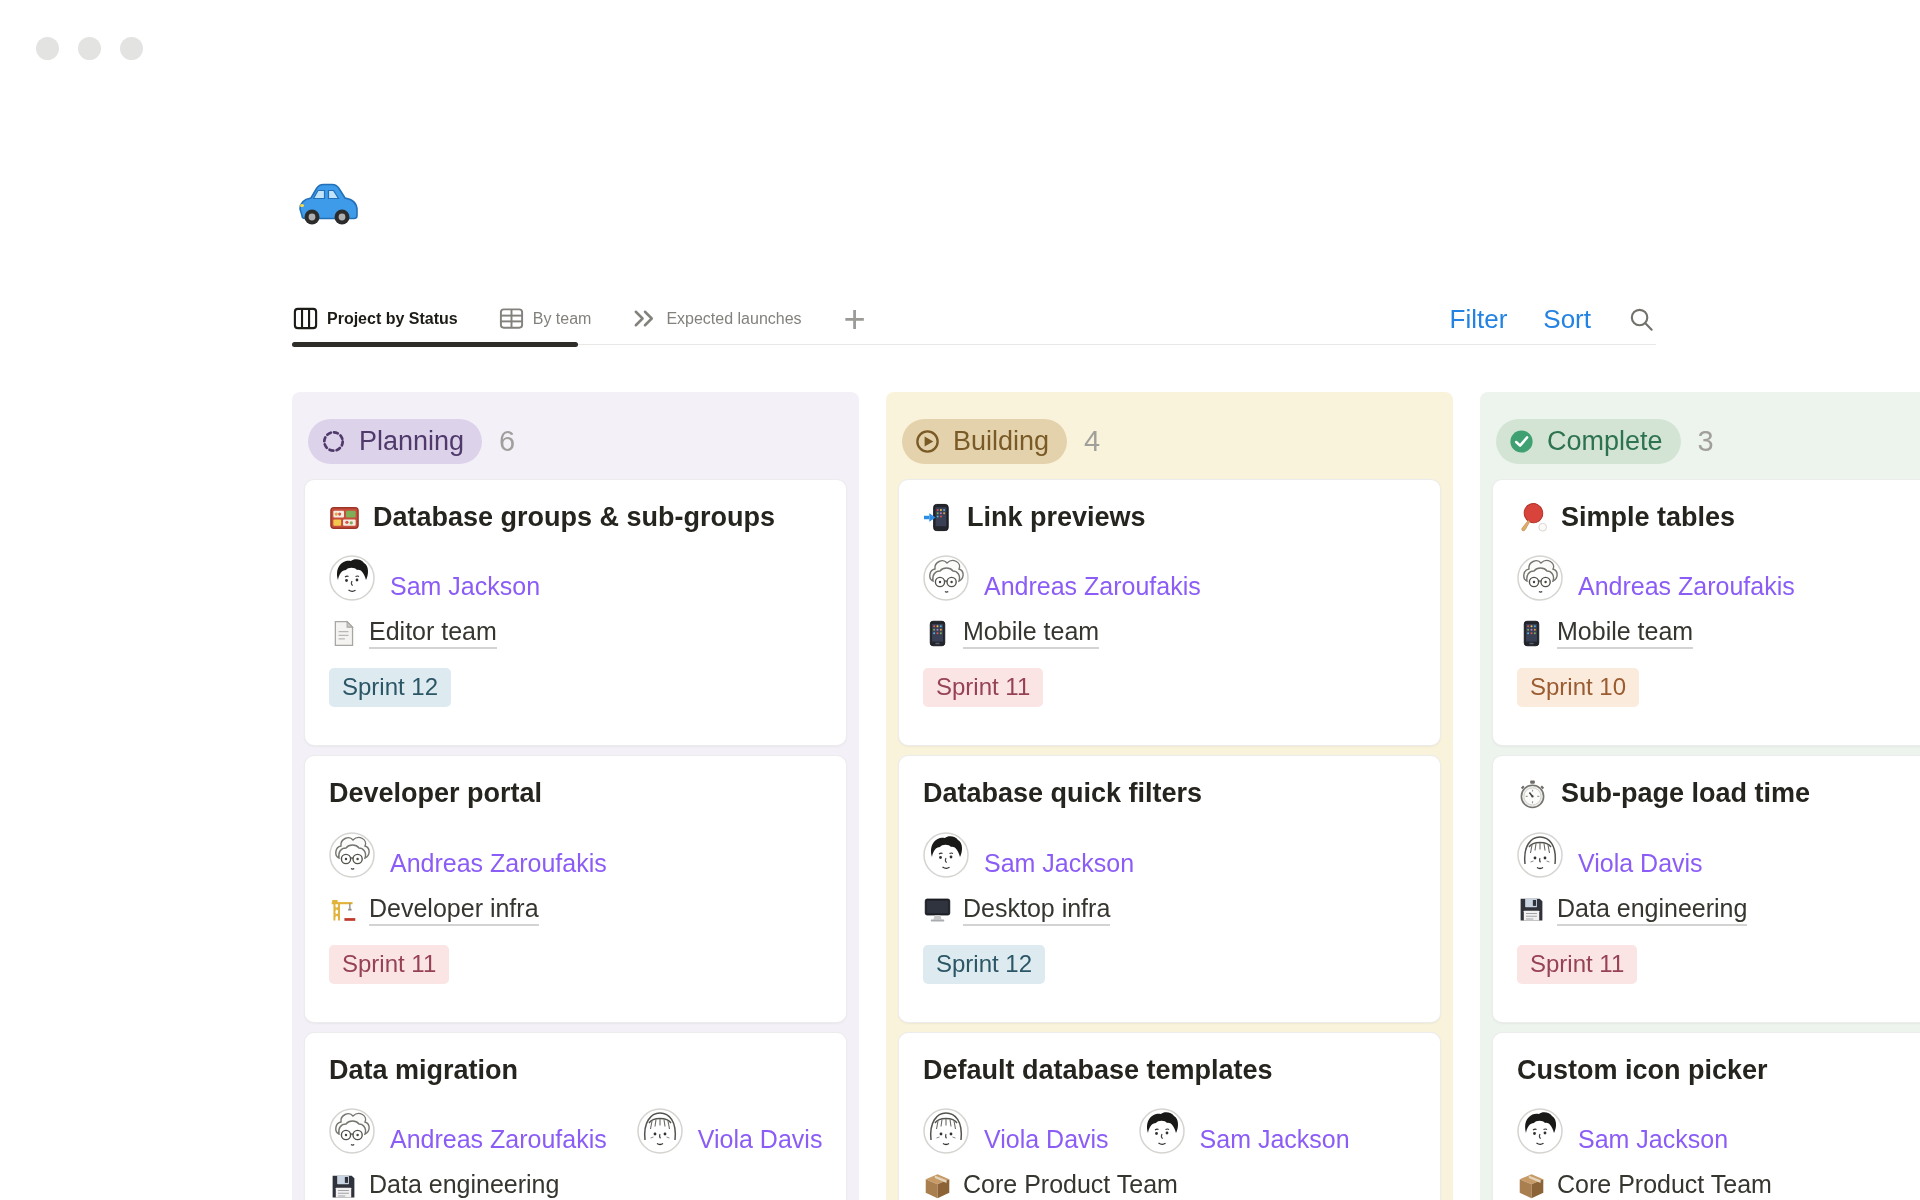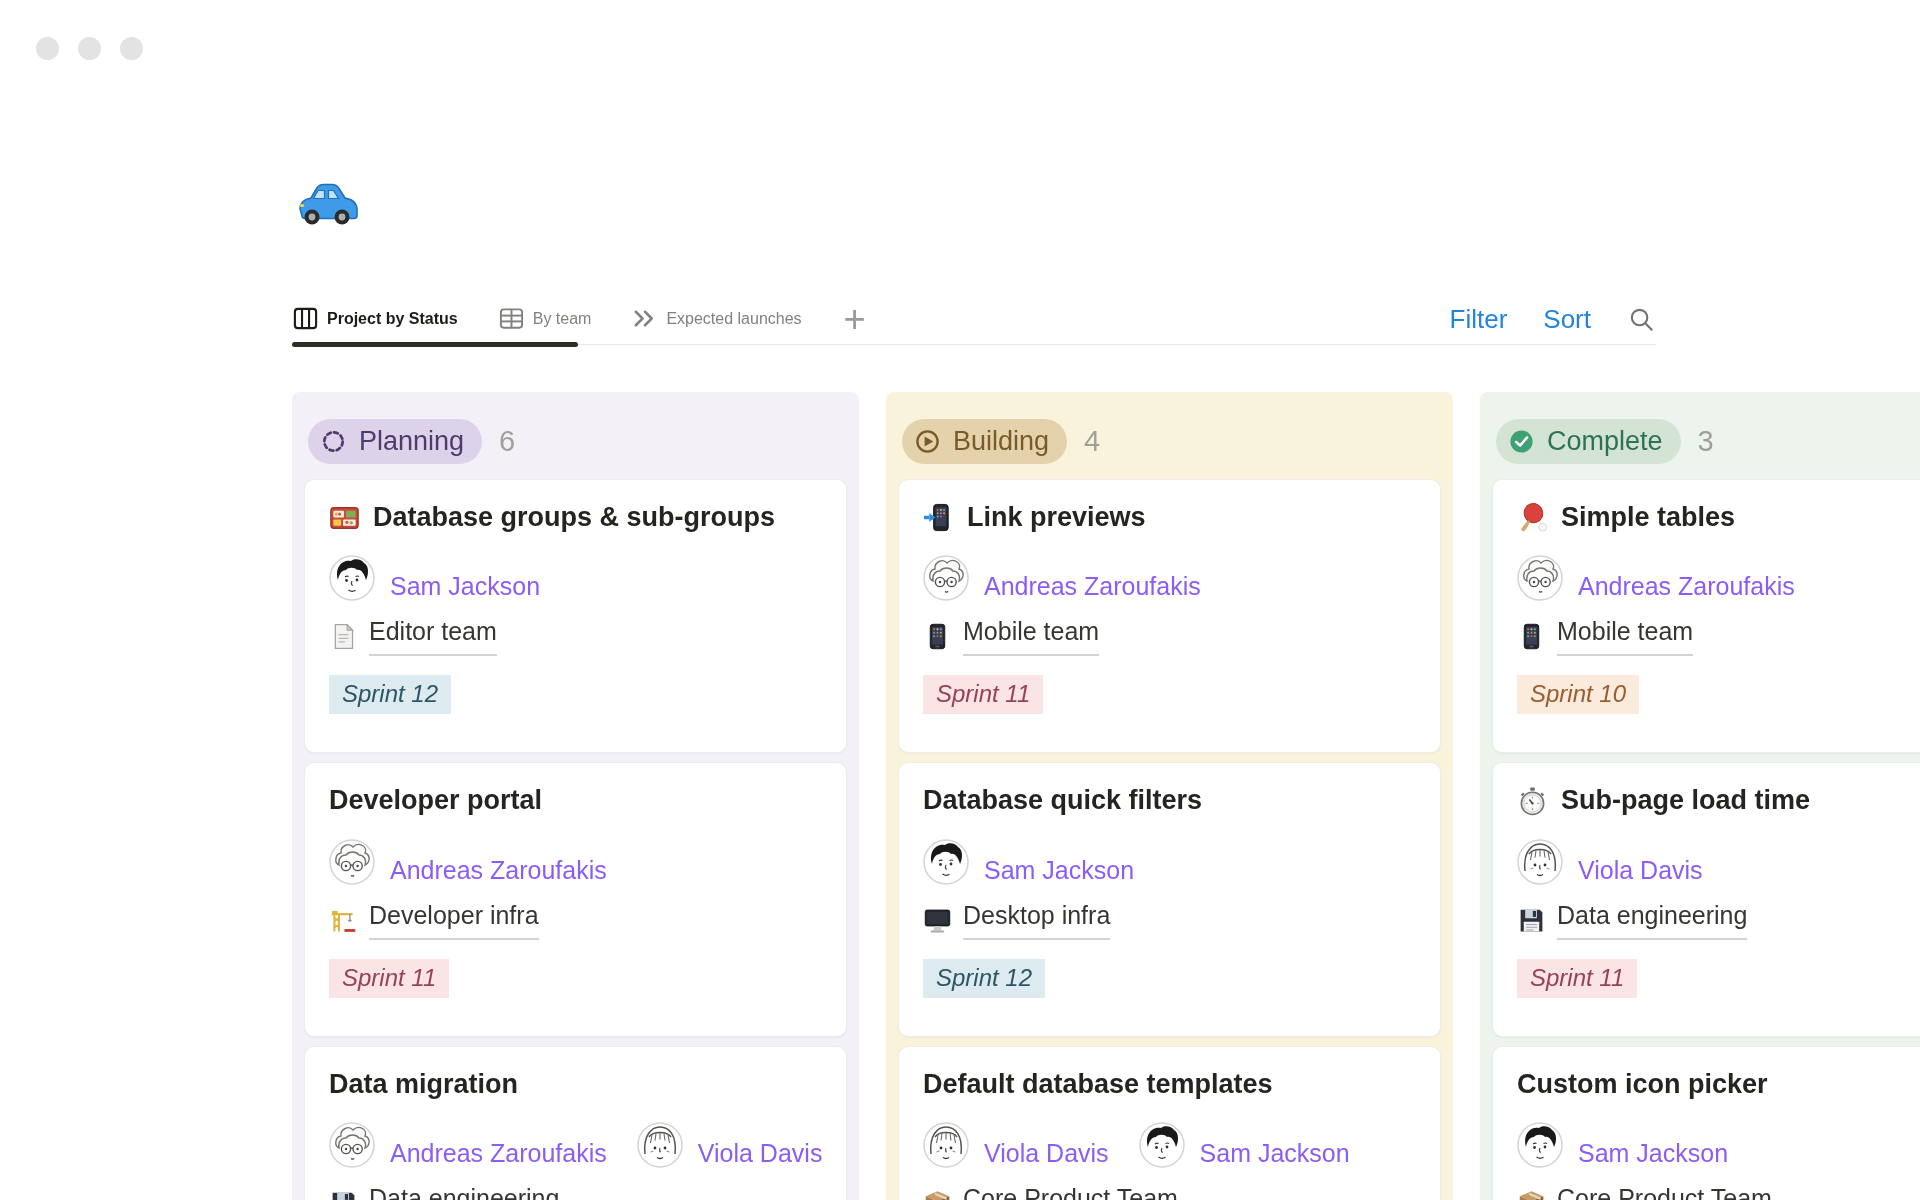--- a/index.html
+++ b/index.html
@@ -41,22 +41,22 @@
   .col-count{font-size:29px;color:#A19F9B;}
   .cards{padding:0 12px;display:flex;flex-direction:column;gap:9px;}
   .card{background:#FFFFFF;border-radius:10px;border:1px solid rgba(0,0,0,0.075);box-shadow:0 1px 2px rgba(15,15,15,0.045);padding:21px 24px 38px;cursor:pointer;}
   .card-title{display:flex;align-items:flex-end;gap:13px;font-size:27px;font-weight:600;color:#26241F;line-height:1.2;}
   .emoji-ic{width:31px;height:31px;flex:none;}
   .people{display:flex;gap:30px;margin-top:22px;}
   .person{display:flex;align-items:flex-end;gap:15px;font-size:25px;color:#8b5cf6;white-space:nowrap;}
   .avatar{width:46px;height:46px;flex:none;}
   .team{display:flex;align-items:center;gap:11px;margin-top:16px;font-size:25px;color:#37352F;width:fit-content;}
   .team-ic{width:29px;height:29px;flex:none;}
-  .team-name{border-bottom:2px solid rgba(55,53,47,0.22);padding-bottom:8px;}
-  .badge{display:inline-block;margin-top:19px;font-size:24px;padding:5px 13px 6px;border-radius:0;width:fit-content;font-style:italic;}
+  .team-name{border-bottom:2px solid rgba(55,53,47,0.22);padding-bottom:1px;}
+  .badge{display:inline-block;margin-top:19px;font-size:24px;padding:5px 13px 6px;border-radius:5px;width:fit-content;}
 </style>
 </head>
 <body>
 
 <div class="window-dots">
   <div class="dot"></div>
   <div class="dot"></div>
   <div class="dot"></div>
 </div>
 

